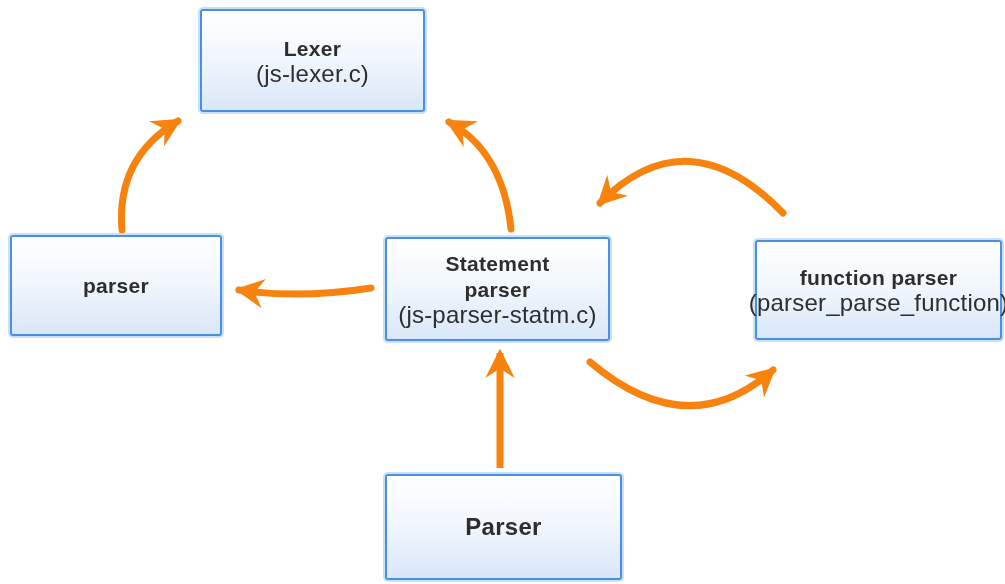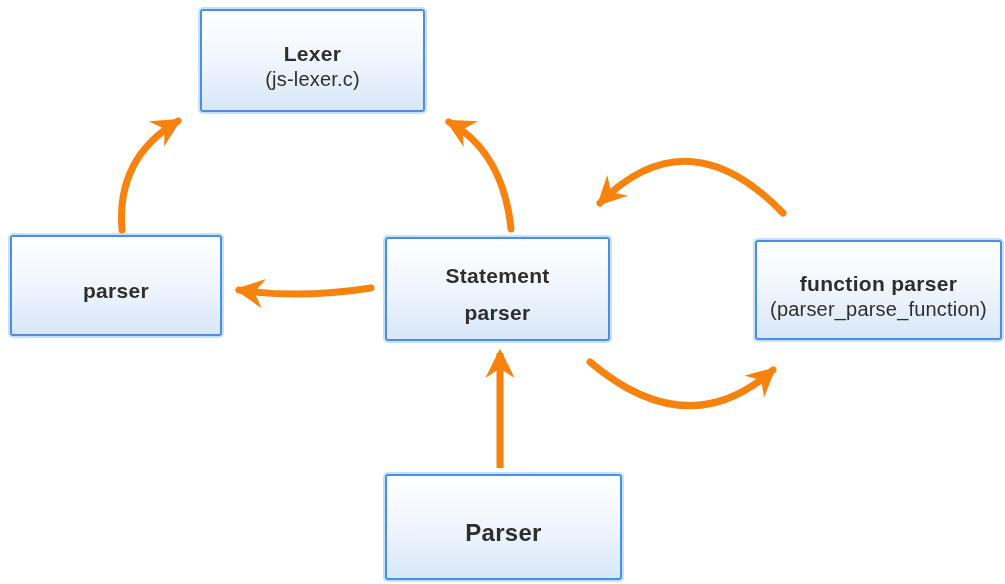--- a/index.html
+++ b/index.html
@@ -32,26 +32,25 @@
     border: 2px solid #4a8fe2;
     border-radius: 3px;
     box-shadow: 0 0 0 2px rgba(156, 198, 244, 0.55);
     color: #2e2e2e;
   }
   .node .title {
     font-weight: 700;
     font-size: 21px;
     line-height: 26px;
     letter-spacing: 0.3px;
-    margin-top: 11px;
   }
   .node .title.big { font-size: 24px; line-height: 28px; }
   .node .subtitle {
     font-weight: 400;
-    font-size: 20px;
+    font-size: 24px;
     line-height: 24px;
     letter-spacing: 0.2px;
   }
   #node-lexer             { left: 200px; top: 9px;   width: 225px; height: 103px; }
   #node-expression-parser { left: 10px;  top: 235px; width: 212px; height: 101px; }
   #node-statement-parser  { left: 385px; top: 237px; width: 225px; height: 104px; }
   #node-function-parser   { left: 755px; top: 240px; width: 247px; height: 100px; }
   #node-parser            { left: 385px; top: 474px; width: 237px; height: 106px; }
 </style>
 </head>
@@ -84,20 +83,21 @@
     <div class="subtitle">(js-lexer.c)</div>
   </div>
 
   <div class="node" id="node-expression-parser">
     <div class="title">parser</div>
   </div>
 
   <div class="node" id="node-statement-parser">
     <div class="title">Statement</div>
     <div class="title">parser</div>
+    <div class="subtitle">(js-parser-statm.c)</div>
   </div>
 
   <div class="node" id="node-function-parser">
     <div class="title">function parser</div>
     <div class="subtitle">(parser_parse_function)</div>
   </div>
 
   <div class="node" id="node-parser">
     <div class="title big">Parser</div>
   </div>

